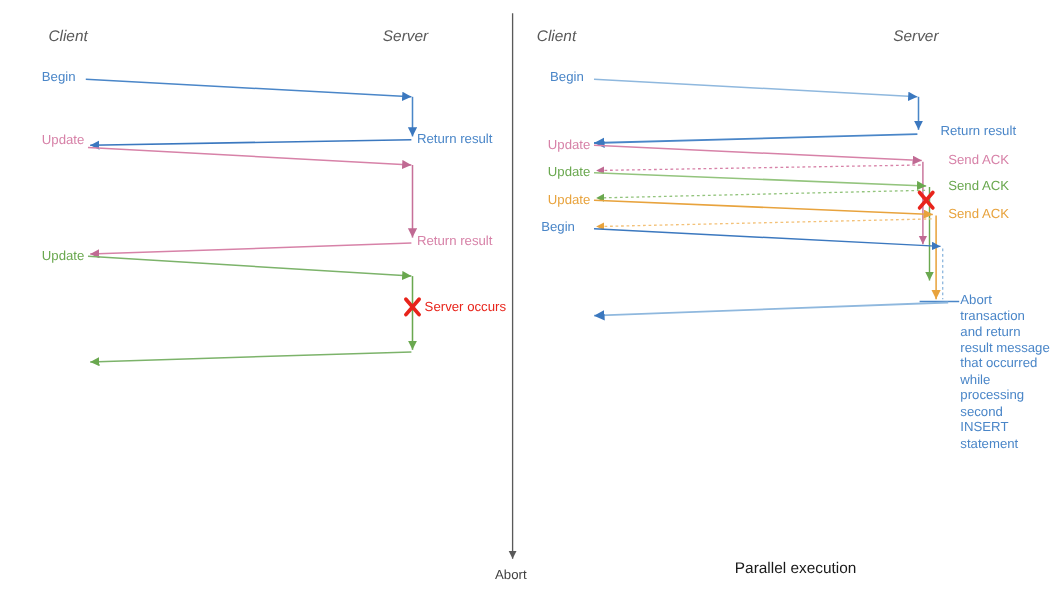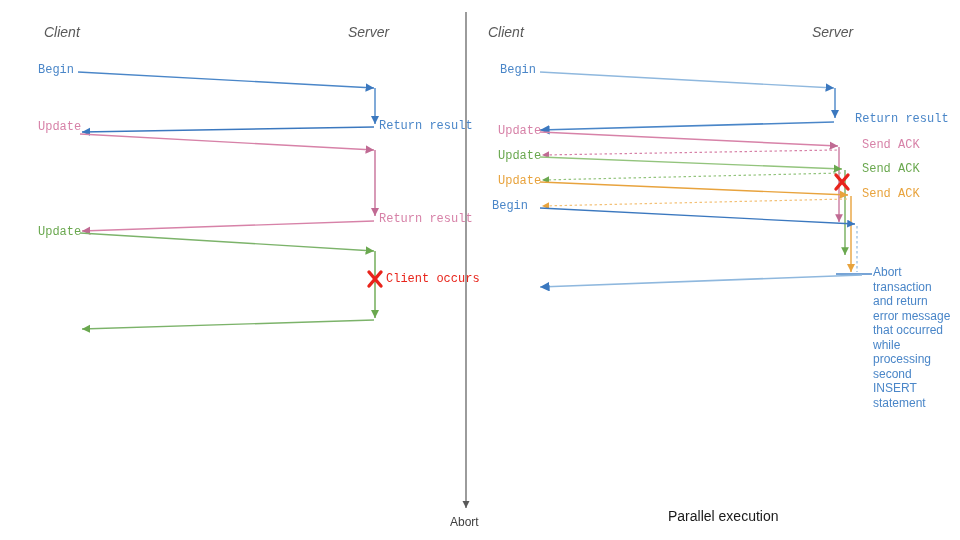--- a/index.html
+++ b/index.html
@@ -3,21 +3,21 @@
 <meta charset="utf-8">
 <style>
   html,body{margin:0;padding:0;background:#ffffff;}
   body{width:960px;height:540px;overflow:hidden;font-family:"Liberation Sans",sans-serif;}
   #stage{position:relative;width:960px;height:420px;background:#fff;}
   svg#diagram{position:absolute;left:0;top:0;width:960px;height:540px;}
   .lbl{position:absolute;white-space:nowrap;font-family:"Liberation Sans",sans-serif;}
   .actor{font-style:italic;font-size:14px;color:#595959;}
   .caption{font-size:14px;color:#1a1a1a;}
   .timelbl{font-size:12px;color:#404040;}
-  .msg{font-size:12px;font-family:Liberation Mono, monospace;}
+  .msg{font-size:12px;}
   .blue{color:#4a86c8;}
   .pink{color:#d782a8;}
   .green{color:#6aa84f;}
   .green-l{color:#7cb36a;}
   .orange{color:#e8a33d;}
   .block{font-size:12px;line-height:14.5px;white-space:normal;}
 </style>
 </head>
 <body>
 
@@ -115,37 +115,37 @@
   <div class="lbl actor" style="left:44px;top:24px;">Client</div>
   <div class="lbl actor" style="left:348px;top:24px;">Server</div>
 
   <div class="lbl msg blue" style="left:38px;top:63px;">Begin</div>
   <div class="lbl msg pink" style="left:38px;top:120px;">Update</div>
   <div class="lbl msg green" style="left:38px;top:225px;">Update</div>
 
   <div class="lbl msg blue" style="left:379px;top:119px;">Return result</div>
   <div class="lbl msg pink" style="left:379px;top:212px;">Return result</div>
 
-  <div class="lbl msg" style="left:386px;top:272px;color:#e8241b;">Client occurs</div>
+  <div class="lbl msg" style="left:386px;top:272px;color:#e8241b;">Server occurs</div>
 
 
 
   <div class="lbl actor" style="left:488px;top:24px;">Client</div>
   <div class="lbl actor" style="left:812px;top:24px;">Server</div>
 
   <div class="lbl msg blue" style="left:500px;top:63px;">Begin</div>
   <div class="lbl msg pink" style="left:498px;top:124px;">Update</div>
   <div class="lbl msg green" style="left:498px;top:149px;">Update</div>
   <div class="lbl msg orange" style="left:498px;top:174px;">Update</div>
   <div class="lbl msg blue" style="left:492px;top:199px;">Begin</div>
 
   <div class="lbl msg blue" style="left:855px;top:112px;">Return result</div>
   <div class="lbl msg pink" style="left:862px;top:138px;">Send ACK</div>
   <div class="lbl msg green" style="left:862px;top:162px;">Send ACK</div>
   <div class="lbl msg orange" style="left:862px;top:187px;">Send ACK</div>
 
-  <div class="lbl block blue" style="left:873px;top:265px;width:82px;">Abort transaction and return error message that occurred while processing second INSERT statement</div>
+  <div class="lbl block blue" style="left:873px;top:265px;width:82px;">Abort transaction and return result message that occurred while processing second INSERT statement</div>
 
   <div class="lbl caption" style="left:668px;top:508px;text-align:center;">Parallel execution</div>
 
   <div class="lbl timelbl" style="left:450px;top:515px;">Abort</div>
 
 </div>
 
 </body></html>

